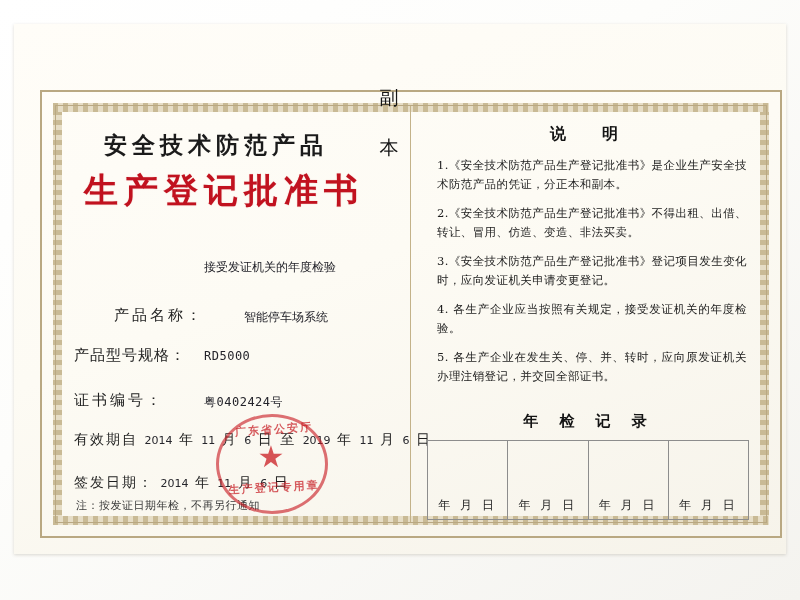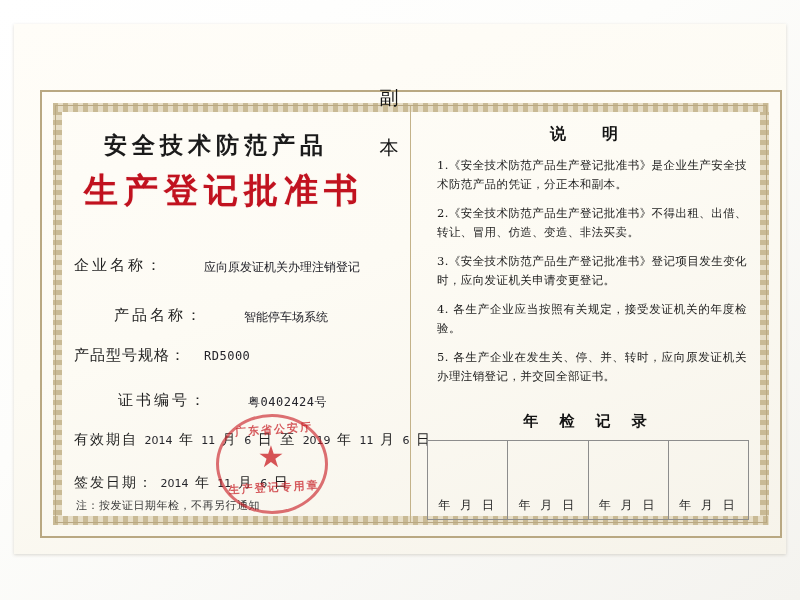--- a/index.html
+++ b/index.html
@@ -282,35 +282,34 @@
     <div class="frame-outer"></div>
     <div class="frame-band"></div>
     <div class="frame-inner"></div>
     <div class="divider-v"></div>
 
     <div class="left">
       <div class="title1">安全技术防范产品</div>
       <div class="title2">生产登记批准书</div>
 
       <div class="fieldrow" style="top:150px;">
-        <div class="flabel">企业名称：</div>
-        <div class="fvalue">应向原发证机关办理注销登记</div>
+        <div class="fvalue">接受发证机关的年度检验</div>
       </div>
 
       <div class="fieldrow" style="top:200px;margin-left:40px;">
         <div class="flabel">产品名称：</div>
         <div class="fvalue">智能停车场系统</div>
       </div>
 
       <div class="fieldrow" style="top:240px;">
         <div class="flabel" style="letter-spacing:1px;">产品型号规格：</div>
         <div class="fvalue mono">RD5000</div>
       </div>
 
-      <div class="fieldrow" style="top:285px;margin-left:44px;">
+      <div class="fieldrow" style="top:285px;">
         <div class="flabel">证书编号：</div>
         <div class="fvalue mono">粤0402424号</div>
       </div>
 
       <div class="dateline" style="top:325px;">
         <span>有效期自</span>
         <span class="num">2014</span>
         <span>年</span>
         <span class="num">11</span>
         <span>月</span>

